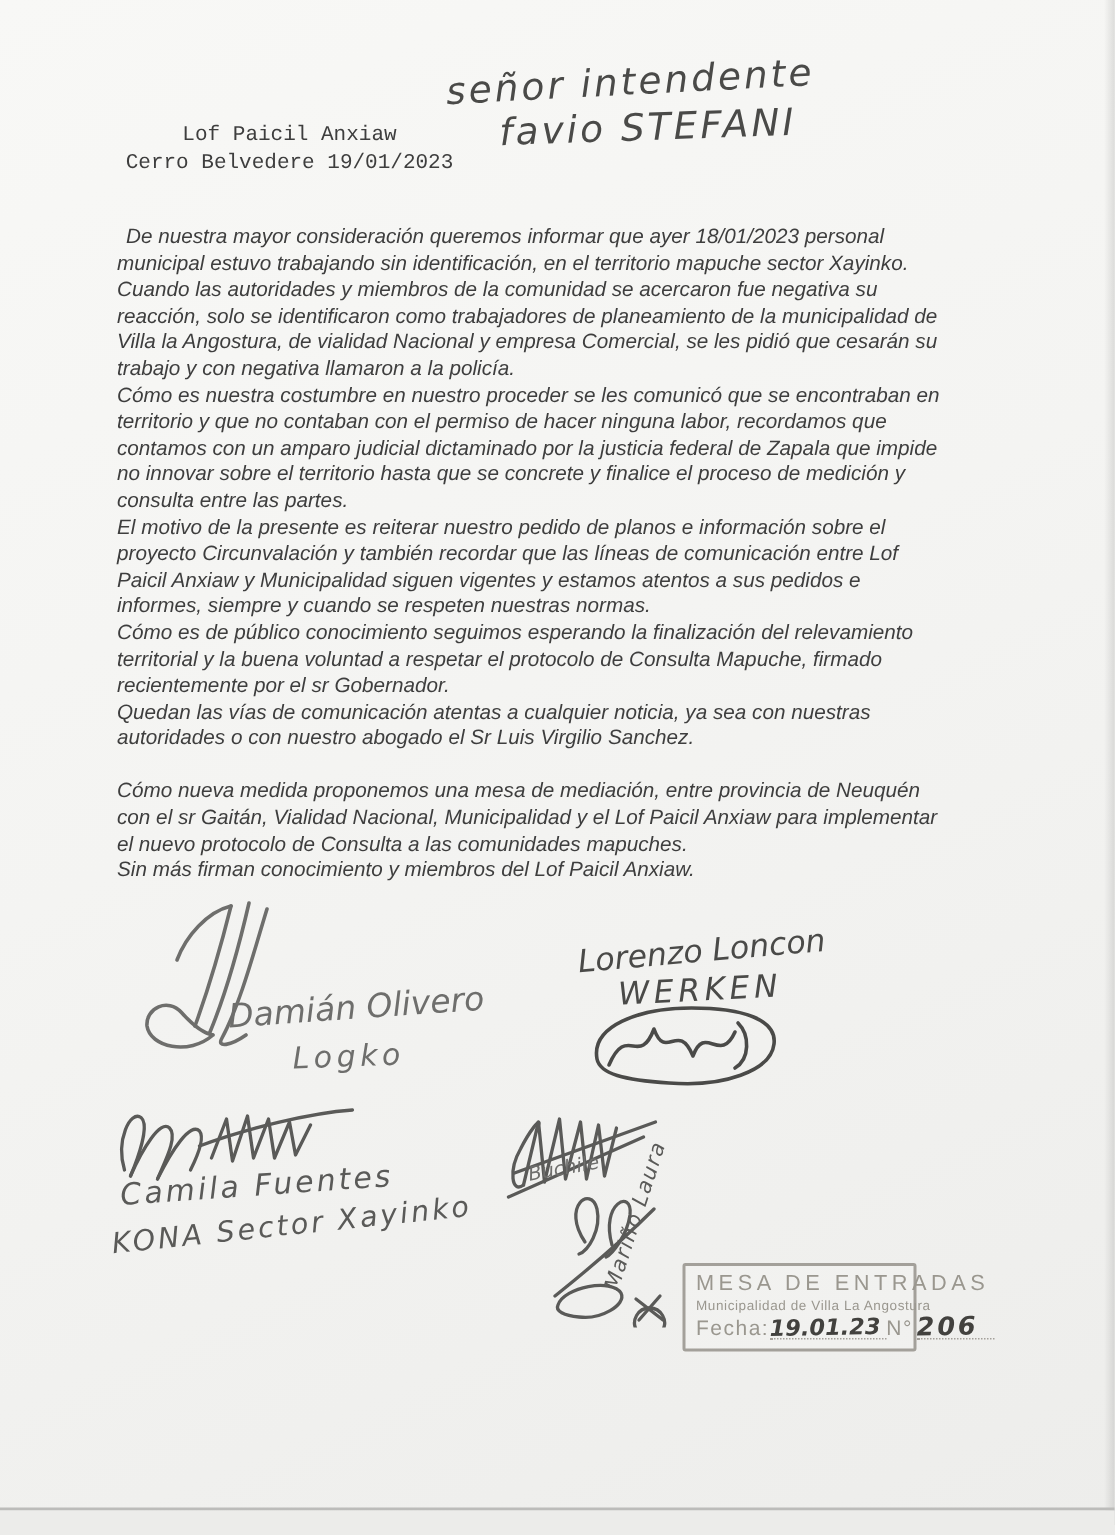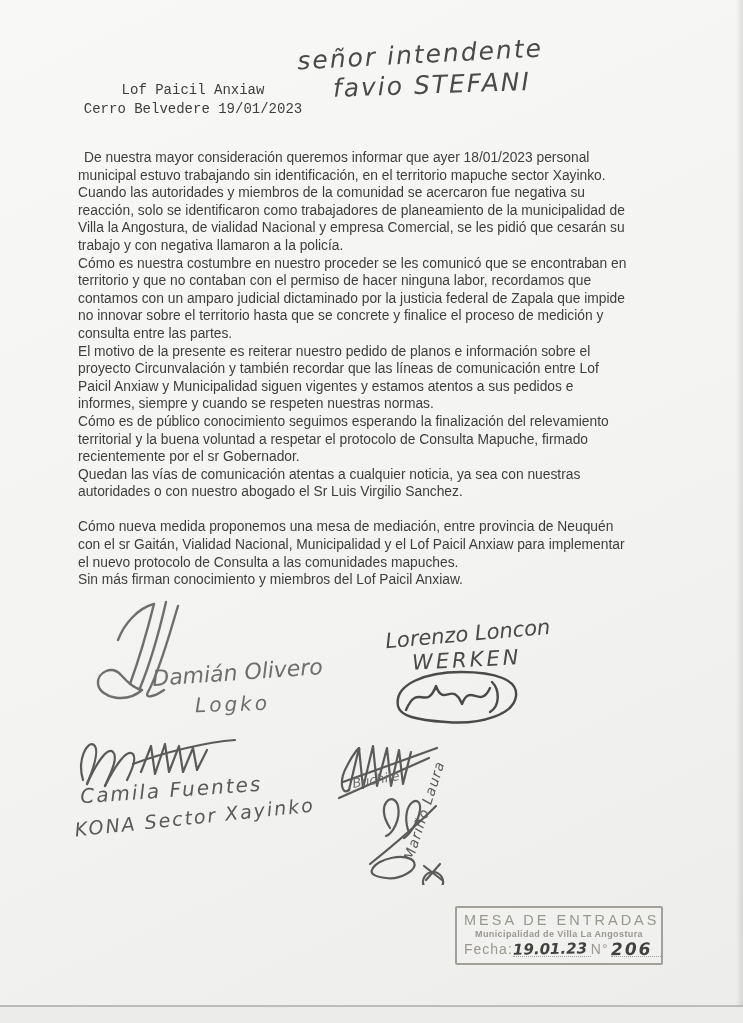--- a/index.html
+++ b/index.html
@@ -19,34 +19,34 @@
 
   .typed-header{position:absolute;left:80px;top:81px;width:226px;text-align:center;
                 color:var(--ink);font-size:14px;line-height:19px;font-family:Liberation Mono, monospace;}
   .hand{font-family:"DejaVu Sans",sans-serif;font-style:italic;color:var(--pen);}
   .annot-top{position:absolute;left:298px;top:40px;transform:rotate(-3deg);}
   .annot-top .l1{font-size:25px;letter-spacing:2px;}
   .annot-top .l2{font-size:25px;letter-spacing:2px;margin-left:34px;margin-top:2px;transform:rotate(1deg);}
 
   .body-text{position:absolute;left:78px;top:149px;width:549px;color:var(--ink);
              font-size:13.8px;line-height:17.6px;}
-  .body-text p{margin:0;}
+  .body-text p{margin:0;font-style:italic;}
   .body-text p.first{text-indent:6px;}
   .gap{height:17.6px;}
 
   .sig{position:absolute;}
   .sig svg{display:block;}
   .sig path{fill:none;stroke-linecap:round;stroke-linejoin:round;}
   .sig-caption{font-family:"DejaVu Sans",sans-serif;font-style:italic;white-space:nowrap;}
 
-  .stamp{position:absolute;left:455px;top:906px;width:208px;height:59px;
+  .stamp{position:absolute;left:455px;top:842px;width:156px;height:59px;
          border:2px solid #a3a09a;border-radius:2px;color:var(--stamp);
          background:rgba(255,255,255,0.15);box-sizing:border-box;padding:4px 7px 3px 7px;}
   .stamp .title{font-size:14.5px;letter-spacing:3px;text-align:center;white-space:nowrap;}
-  .stamp .subtitle{font-size:9px;letter-spacing:0.4px;text-align:center;margin-top:1px;white-space:nowrap;font-weight:bold;}
+  .stamp .subtitle{font-size:9px;letter-spacing:0.4px;text-align:center;margin-top:1px;white-space:nowrap;}
   .stamp .row{display:flex;align-items:flex-end;margin-top:2px;}
   .stamp .lbl{font-size:14px;letter-spacing:1px;}
   .stamp .fill{border-bottom:1px dotted #a3a09a;flex:0 0 auto;display:flex;align-items:flex-end;}
   .stamp .hand-val{font-family:"DejaVu Sans",sans-serif;font-style:italic;font-weight:bold;
                    color:var(--stamp-hand);line-height:14px;transform:rotate(-1deg);}
   .date-fill{width:78px;} .num-fill{width:52px;margin-left:2px;}
   .spacer{flex:1;}
 </style>
 </head>
 <body>

